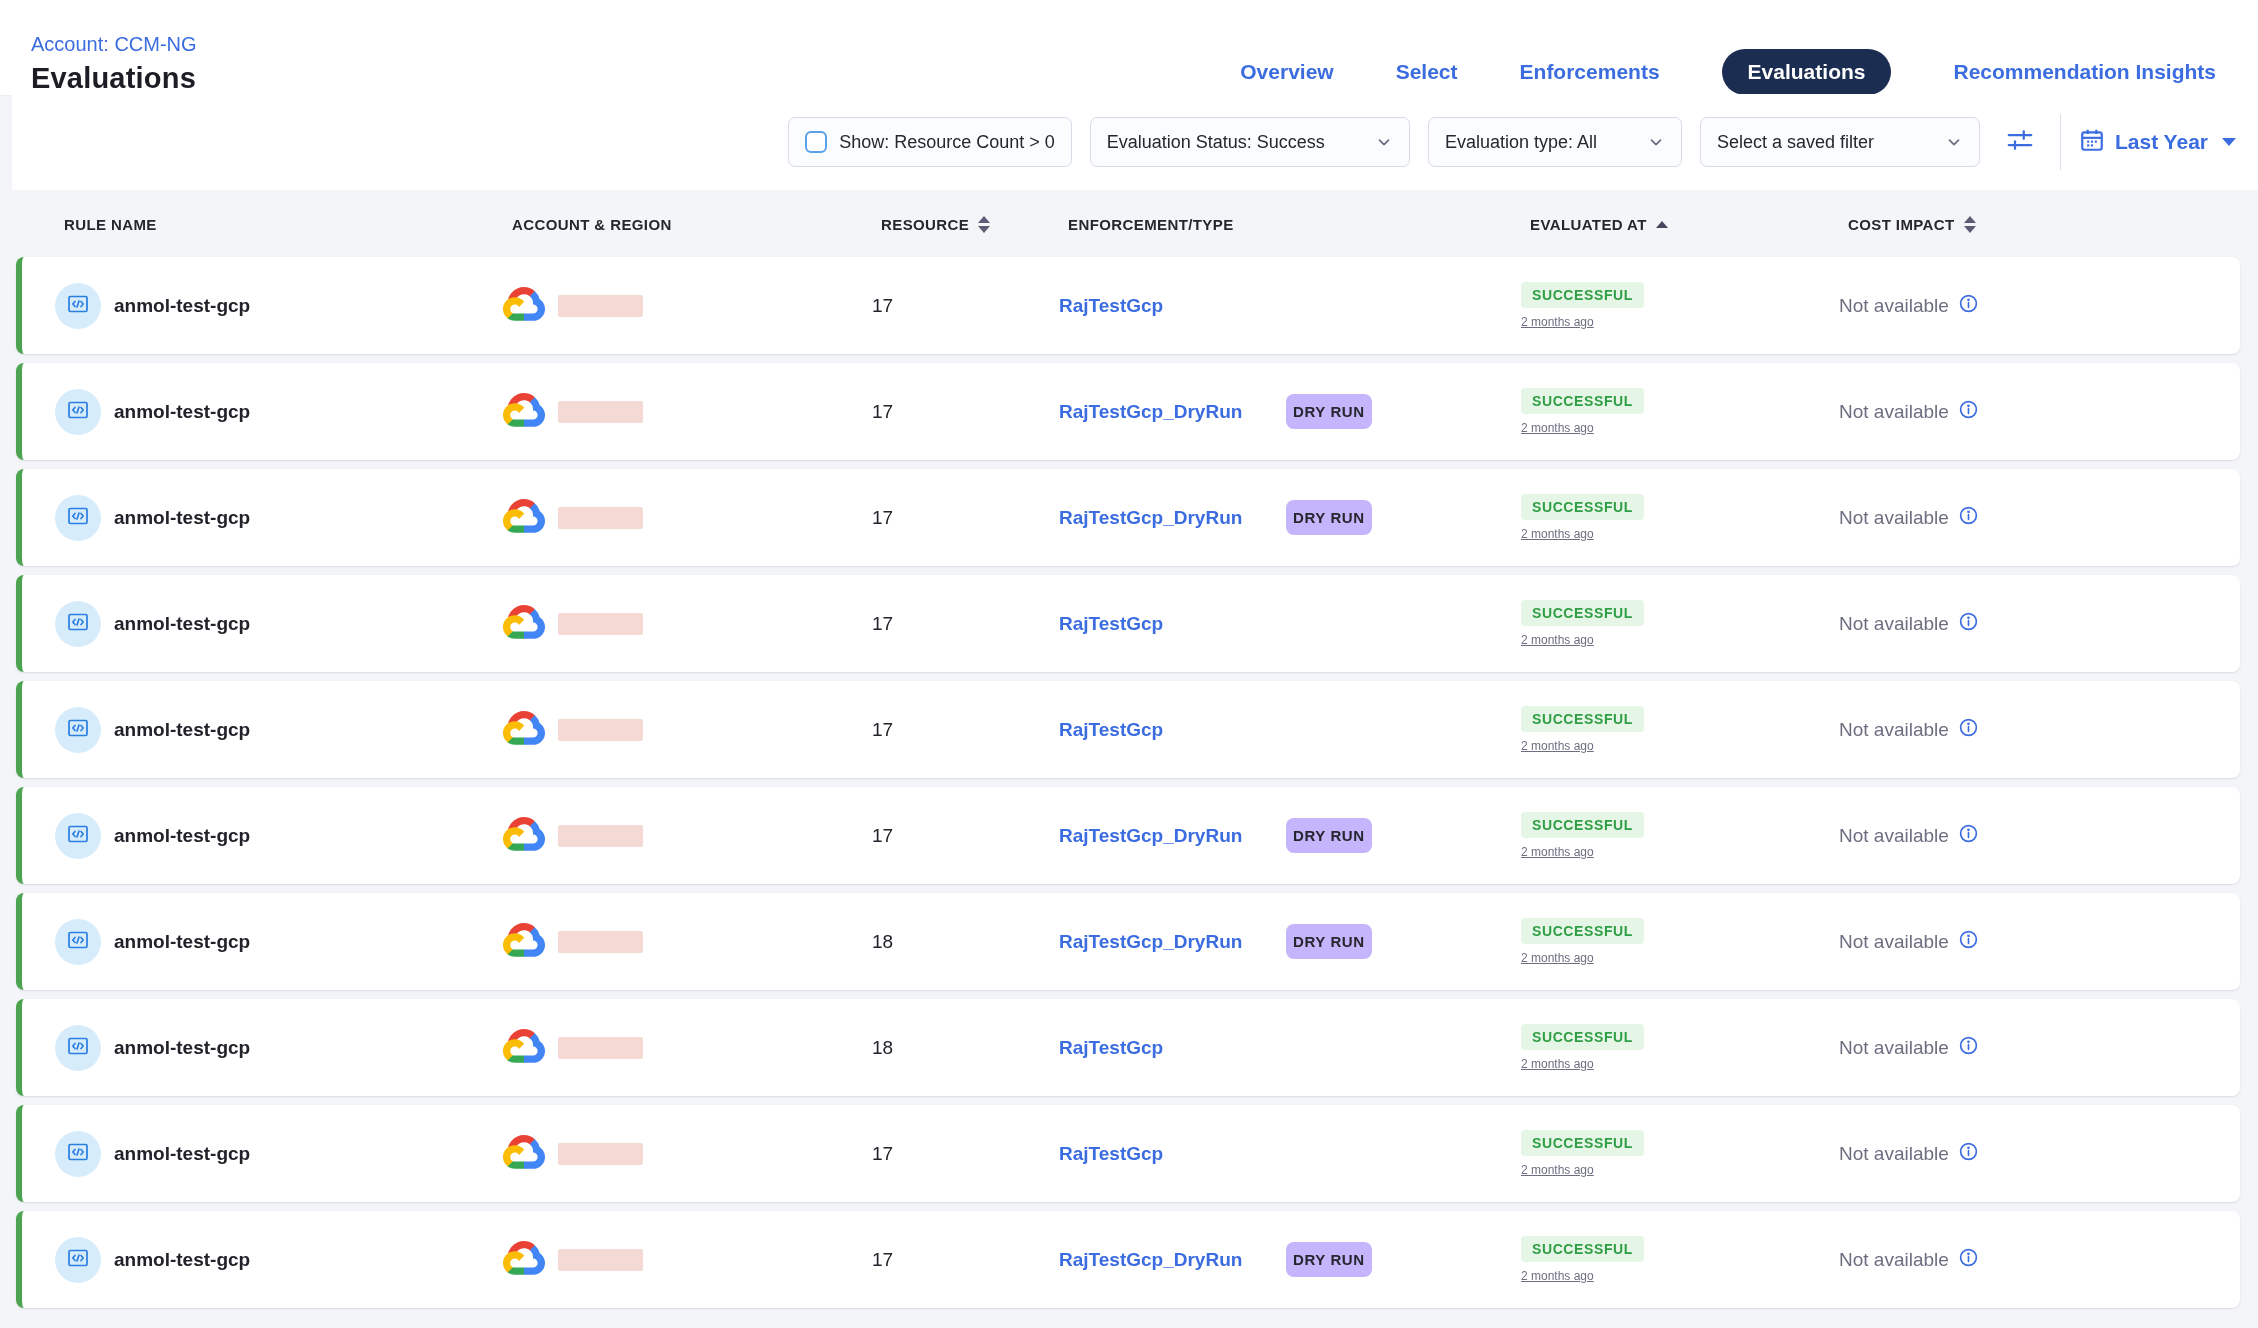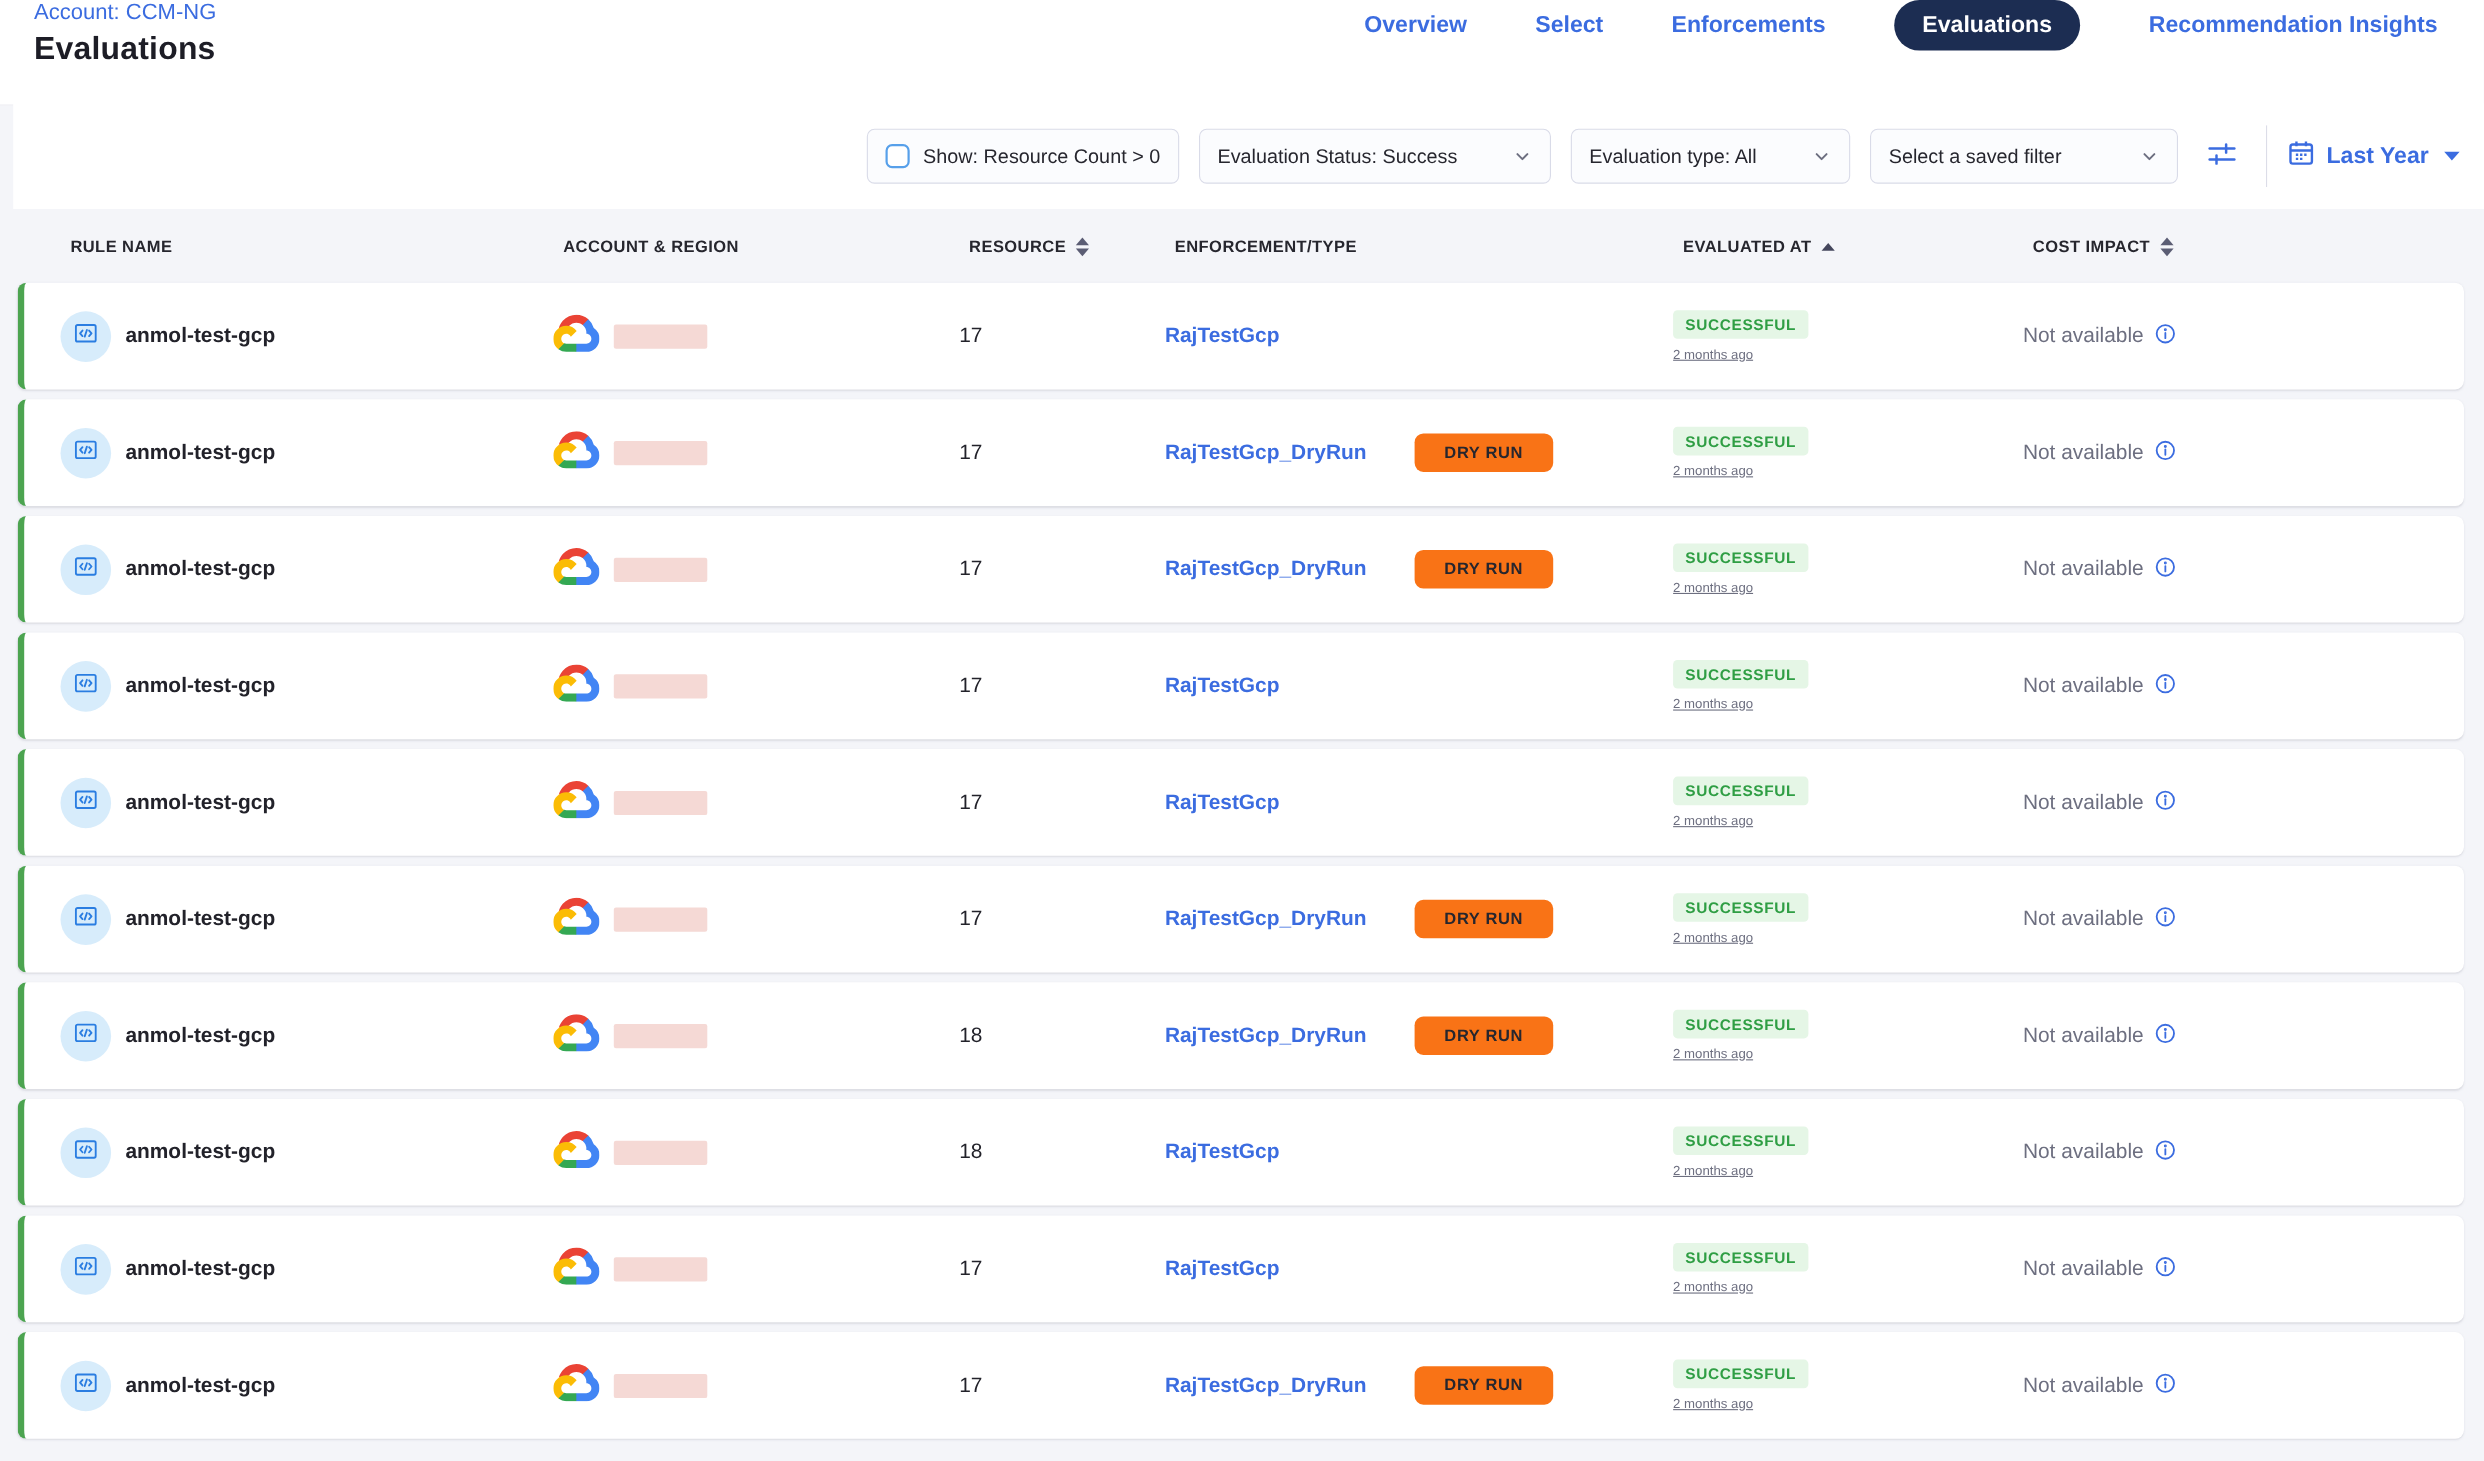--- a/index.html
+++ b/index.html
@@ -2,21 +2,21 @@
 <html><head>
 <meta charset="utf-8">
 <style>
   * { margin:0; padding:0; box-sizing:border-box; }
   html,body { width:2258px; height:1328px; overflow:hidden;
     font-family:"Liberation Sans", sans-serif; background:#f4f5f9; color:#22222a; }
 
   
   .top-header { position:absolute; top:0; left:0; width:2258px; height:96px;
     background:#ffffff; border-bottom:1px solid #ececf2;
-    display:flex; align-items:flex-start; justify-content:space-between; }
+    display:flex; align-items:flex-end; justify-content:space-between; }
   .head-left { padding-left:31px; display:flex; flex-direction:column; gap:6px; }
   .breadcrumb { font-size:20px; color:#3b6ce0; cursor:pointer; }
   .page-title { font-size:29px; font-weight:bold; color:#1d1d26; letter-spacing:.2px; }
   .nav { display:flex; align-items:center; gap:62px; padding-right:42px; }
   .nav-tab { font-size:21px; color:#3b6ce0; font-weight:600; cursor:pointer; white-space:nowrap;
     padding:11px 0; border-radius:26px; }
   .nav-tab.active { background:#1c2d52; color:#ffffff; padding:11px 26px; }
 
   
   .filter-bar { position:absolute; top:94px; left:12px; width:2258px; height:96px; background:#ffffff;
@@ -53,21 +53,21 @@
   .rule-icon-circle { width:46px; height:46px; border-radius:50%; background:#d7ecfb;
     display:flex; align-items:center; justify-content:center; flex:none; }
   .rule-name { font-size:19px; font-weight:600; color:#22222a; }
   .cell-account { display:flex; align-items:center; gap:13px; }
   .redacted-bar { width:85px; height:22px; background:#f5d9d5; border-radius:2px; }
   .cell-resource { font-size:19px; color:#22222a; }
   .cell-enforcement { display:flex; align-items:center; }
   .enf-link-box { width:227px; }
   .enf-link { font-size:19px; color:#3b6ce0; font-weight:600; cursor:pointer; }
   .dryrun-badge { font-size:15px; font-weight:bold; letter-spacing:.6px; color:#26262e;
-    background:#f97316; border-radius:8px; padding:9px 27px; white-space:nowrap; }
+    background:#c4b5fd; border-radius:8px; padding:9px 7px; white-space:nowrap; }
   .cell-evaluated { display:flex; flex-direction:column; align-items:flex-start; gap:7px; }
   .status-badge { font-size:14px; font-weight:bold; letter-spacing:.6px; color:#2f9e44;
     background:#e5f6e6; border-radius:4px; padding:5px 11px; }
   .time-ago { font-size:12px; color:#6d6f80;text-decoration:underline; }
   .cell-cost { display:flex; align-items:center; gap:9px; }
   .cost-text { font-size:19px; color:#6d6f80; }
 </style>
 </head>
 <body>
 

